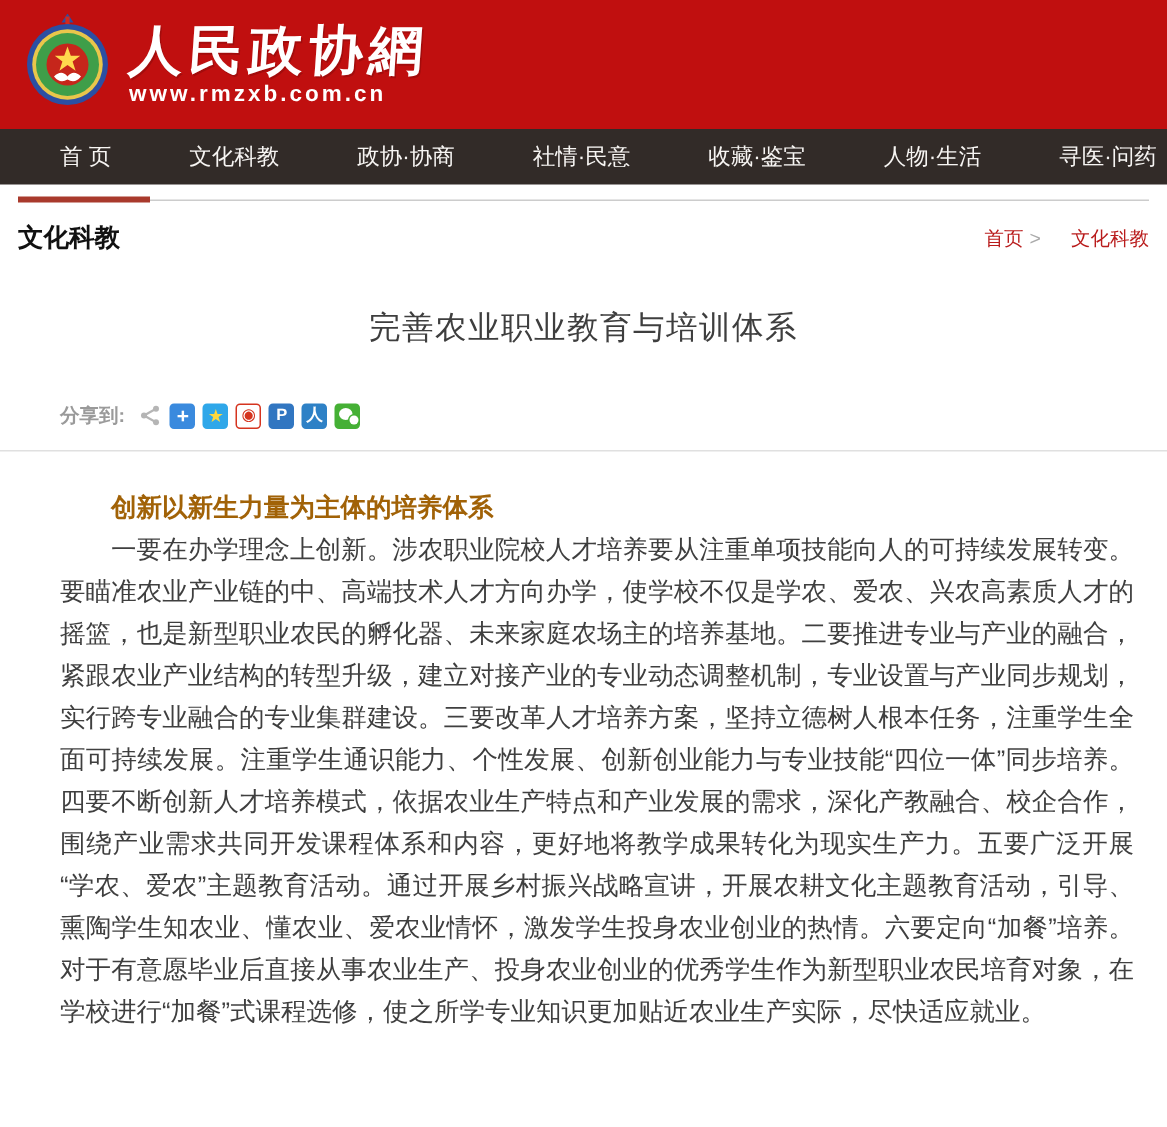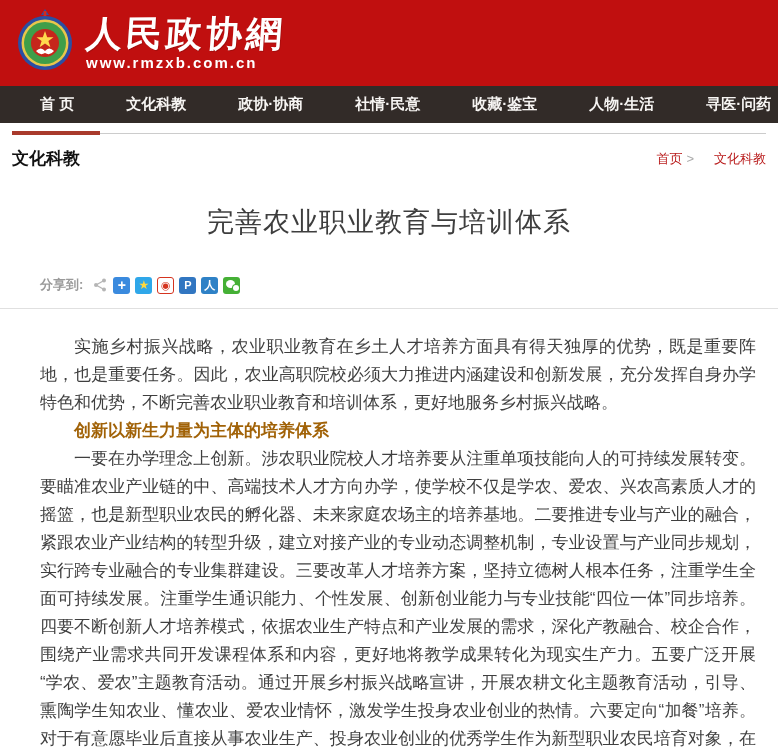--- a/index.html
+++ b/index.html
@@ -54,42 +54,42 @@
     align-items:center;
     padding-left:40px;
     gap:52px;
     overflow:hidden;
     white-space:nowrap;
   }
   .main-nav a{
     color:#f7f5f3;
     text-decoration:none;
     font-size:15px;
-    font-weight:bold;
+    font-weight:normal;
     flex:0 0 auto;
   }
 
   
   .section-head{padding:0 12px;margin-top:8px;}
   .rule{position:relative;height:4px;}
   .rule .gray-line{position:absolute;left:0;right:0;top:2px;height:1px;background:var(--rule-gray);}
   .rule .red-seg{position:absolute;left:0;top:0;width:88px;height:4px;background:var(--accent-red);}
   .section-row{
     display:flex;justify-content:space-between;align-items:center;
     margin-top:12px;
   }
   .section-title{font-size:17px;font-weight:bold;color:#111;}
   .breadcrumb{font-size:13px;color:#999;}
   .breadcrumb a{color:#b91c1c;text-decoration:none;cursor:pointer;margin-left:16px;}
   .breadcrumb .bc-sep{margin:0 4px;color:#aaa;}
 
   
   .article-title{
     text-align:center;
-    font-size:27px;
+    font-size:21px;
     font-weight:normal;
     color:#3e3e3e;
     margin:34px 20px 36px;
     letter-spacing:1px;
   }
   .meta-row{
     display:flex;justify-content:space-between;align-items:center;
     padding:0 42px 14px 40px;
     border-bottom:1px solid #e0e0e0;
     font-size:13px;color:var(--meta-gray);
@@ -200,17 +200,16 @@
       <span class="share-ico ico-weibo">◉</span>
       <span class="share-ico ico-pengyou">P</span>
       <span class="share-ico ico-renren">人</span>
       <span class="share-ico ico-wechat">
           <span class="wx-bubble"></span>
         </span>
     </div>
   </div>
 
   <div class="article-body">
-    <p>实施乡村振兴战略，农业职业教育在乡土人才培养方面具有得天独厚的优势，既是重要阵地，也是重要任务。因此，农业高职院校必须大力推进内涵建设和创新发展，充分发挥自身办学特色和优势，不断完善农业职业教育和培训体系，更好地服务乡村振兴战略。</p>
     <h2>创新以新生力量为主体的培养体系</h2>
     <p>一要在办学理念上创新。涉农职业院校人才培养要从注重单项技能向人的可持续发展转变。要瞄准农业产业链的中、高端技术人才方向办学，使学校不仅是学农、爱农、兴农高素质人才的摇篮，也是新型职业农民的孵化器、未来家庭农场主的培养基地。二要推进专业与产业的融合，紧跟农业产业结构的转型升级，建立对接产业的专业动态调整机制，专业设置与产业同步规划，实行跨专业融合的专业集群建设。三要改革人才培养方案，坚持立德树人根本任务，注重学生全面可持续发展。注重学生通识能力、个性发展、创新创业能力与专业技能“四位一体”同步培养。四要不断创新人才培养模式，依据农业生产特点和产业发展的需求，深化产教融合、校企合作，围绕产业需求共同开发课程体系和内容，更好地将教学成果转化为现实生产力。五要广泛开展“学农、爱农”主题教育活动。通过开展乡村振兴战略宣讲，开展农耕文化主题教育活动，引导、熏陶学生知农业、懂农业、爱农业情怀，激发学生投身农业创业的热情。六要定向“加餐”培养。对于有意愿毕业后直接从事农业生产、投身农业创业的优秀学生作为新型职业农民培育对象，在学校进行“加餐”式课程选修，使之所学专业知识更加贴近农业生产实际，尽快适应就业。</p>
   </div>
 </main>
 
 </body></html>

